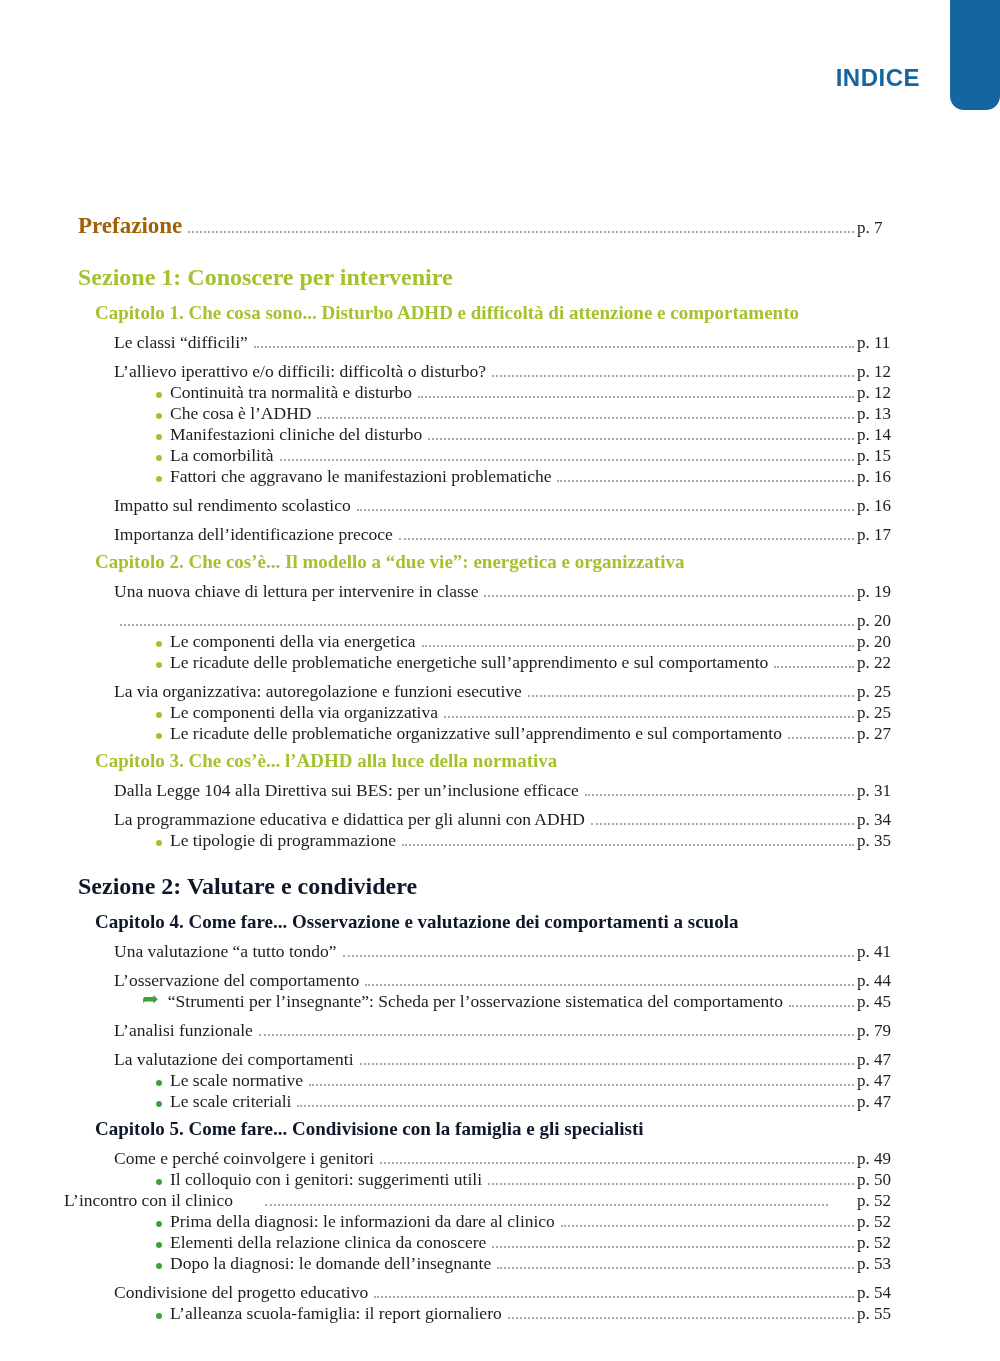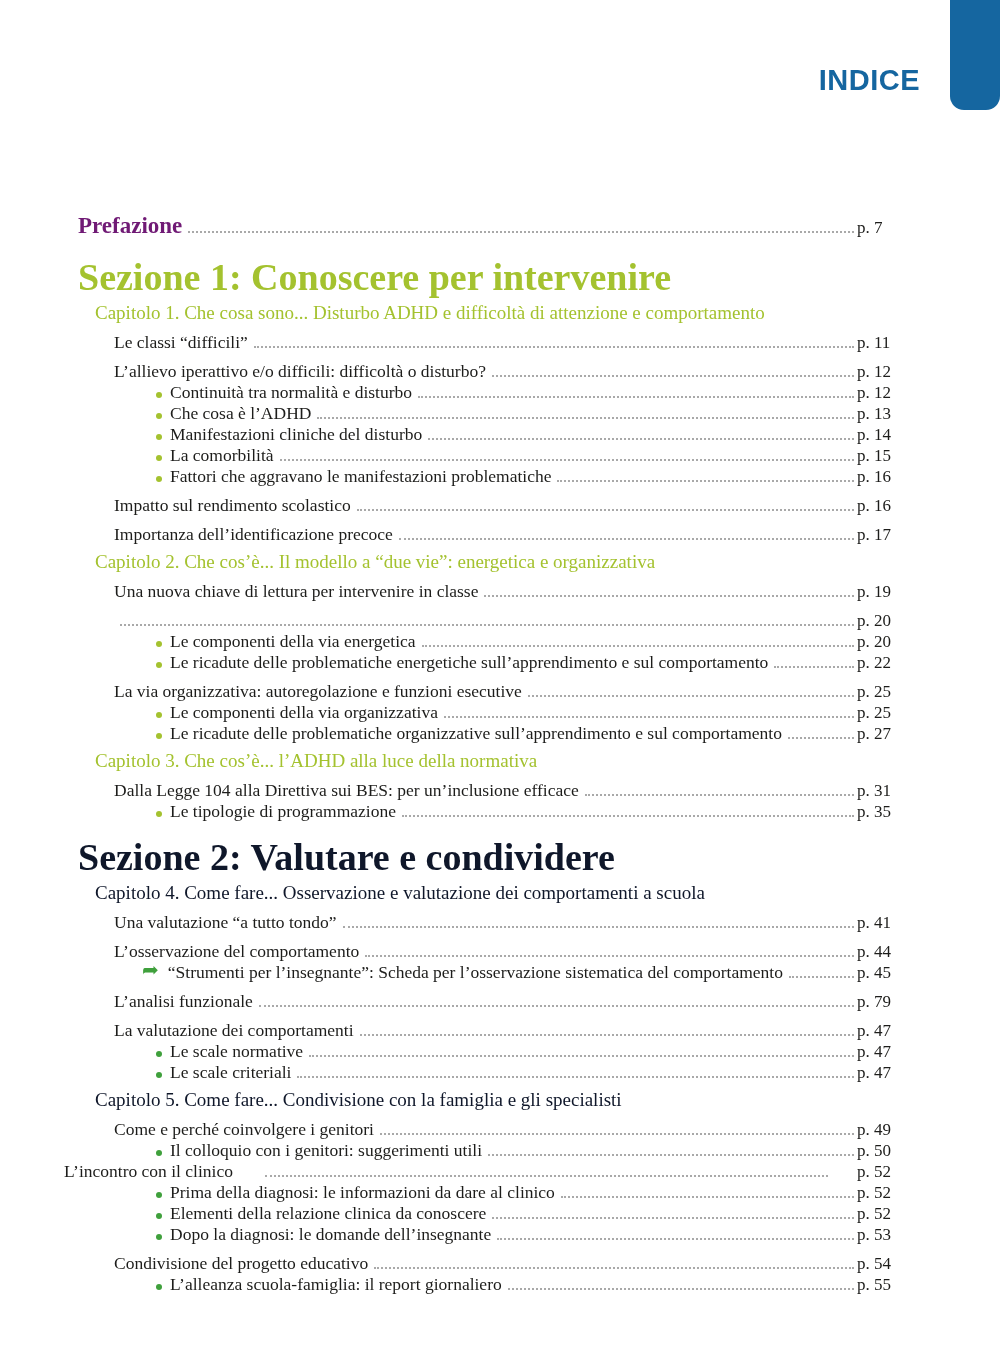--- a/index.html
+++ b/index.html
@@ -12,38 +12,38 @@
     overflow:hidden;
   }
   
   .index-tab{
     position:absolute;top:0;left:950px;width:50px;height:110px;
     background:#1566a0;border-radius:0 0 14px 14px;
   }
   .index-heading{
     position:absolute;top:64px;right:80px;
     font-family:"Liberation Sans", sans-serif;
-    font-weight:bold;font-size:29px;letter-spacing:.5px;
+    font-weight:bold;font-size:24px;letter-spacing:.5px;
     color:#1566a0;
   }
   .content{position:absolute;left:78px;top:212px;width:827px;}
 
   
   .row{display:flex;align-items:baseline;line-height:21px;font-size:17.5px;}
   .row .label{white-space:nowrap;}
   .leader{flex:1;border-bottom:2px dotted #a9a9a9;margin:0 3px 4px 6px;min-width:14px;}
   .pagenum{width:48px;text-align:left;white-space:nowrap;font-size:17px;}
 
   
   .prefazione{line-height:28px;}
-  .prefazione .label{font-size:23px;font-weight:bold;color:#701a75;}
-
-  
-  .section-title{font-size:38px;font-weight:bold;line-height:38px;margin:16px 0 4px;}
-  .chapter-title{font-size:19px;font-weight:normal;line-height:22px;margin:6px 0 2px 17px;}
+  .prefazione .label{font-size:23px;font-weight:bold;color:#a16207;}
+
+  
+  .section-title{font-size:24px;font-weight:bold;line-height:38px;margin:16px 0 4px;}
+  .chapter-title{font-size:19px;font-weight:bold;line-height:22px;margin:6px 0 2px 17px;}
   .theme-lime{color:#a4c22f;}
   .theme-green{color:#0f172a;}
 
   
   .lvl-item{margin-left:36px;margin-top:8px;}
   .lvl-outdent{margin-left:-14px;gap:26px;}
   .lvl-bullet{margin-left:78px;}
   .lvl-arrow{margin-left:64px;}
 
   .bullet{
@@ -162,20 +162,25 @@
         <span class="label">Le ricadute delle problematiche organizzative sull’apprendimento e sul comportamento</span>
         <span class="leader"></span>
         <span class="pagenum">p. 27</span>
       </div>
       <div class="chapter-title theme-lime">Capitolo 3. Che cos’è... l’ADHD alla luce della normativa</div>
       <div class="row lvl-item">
         <span class="label">Dalla Legge 104 alla Direttiva sui BES: per un’inclusione efficace</span>
         <span class="leader"></span>
         <span class="pagenum">p. 31</span>
       </div>
+      <div class="row lvl-item">
+        <span class="label">La programmazione educativa e didattica per gli alunni con ADHD</span>
+        <span class="leader"></span>
+        <span class="pagenum">p. 34</span>
+      </div>
       <div class="row lvl-bullet">
         <span class="bullet theme-lime"></span>
         <span class="label">Le tipologie di programmazione</span>
         <span class="leader"></span>
         <span class="pagenum">p. 35</span>
       </div>
       <div class="section-title theme-green">Sezione 2: Valutare e condividere</div>
       <div class="chapter-title theme-green">Capitolo 4. Come fare... Osservazione e valutazione dei comportamenti a scuola</div>
       <div class="row lvl-item">
         <span class="label">Una valutazione “a tutto tondo”</span>

